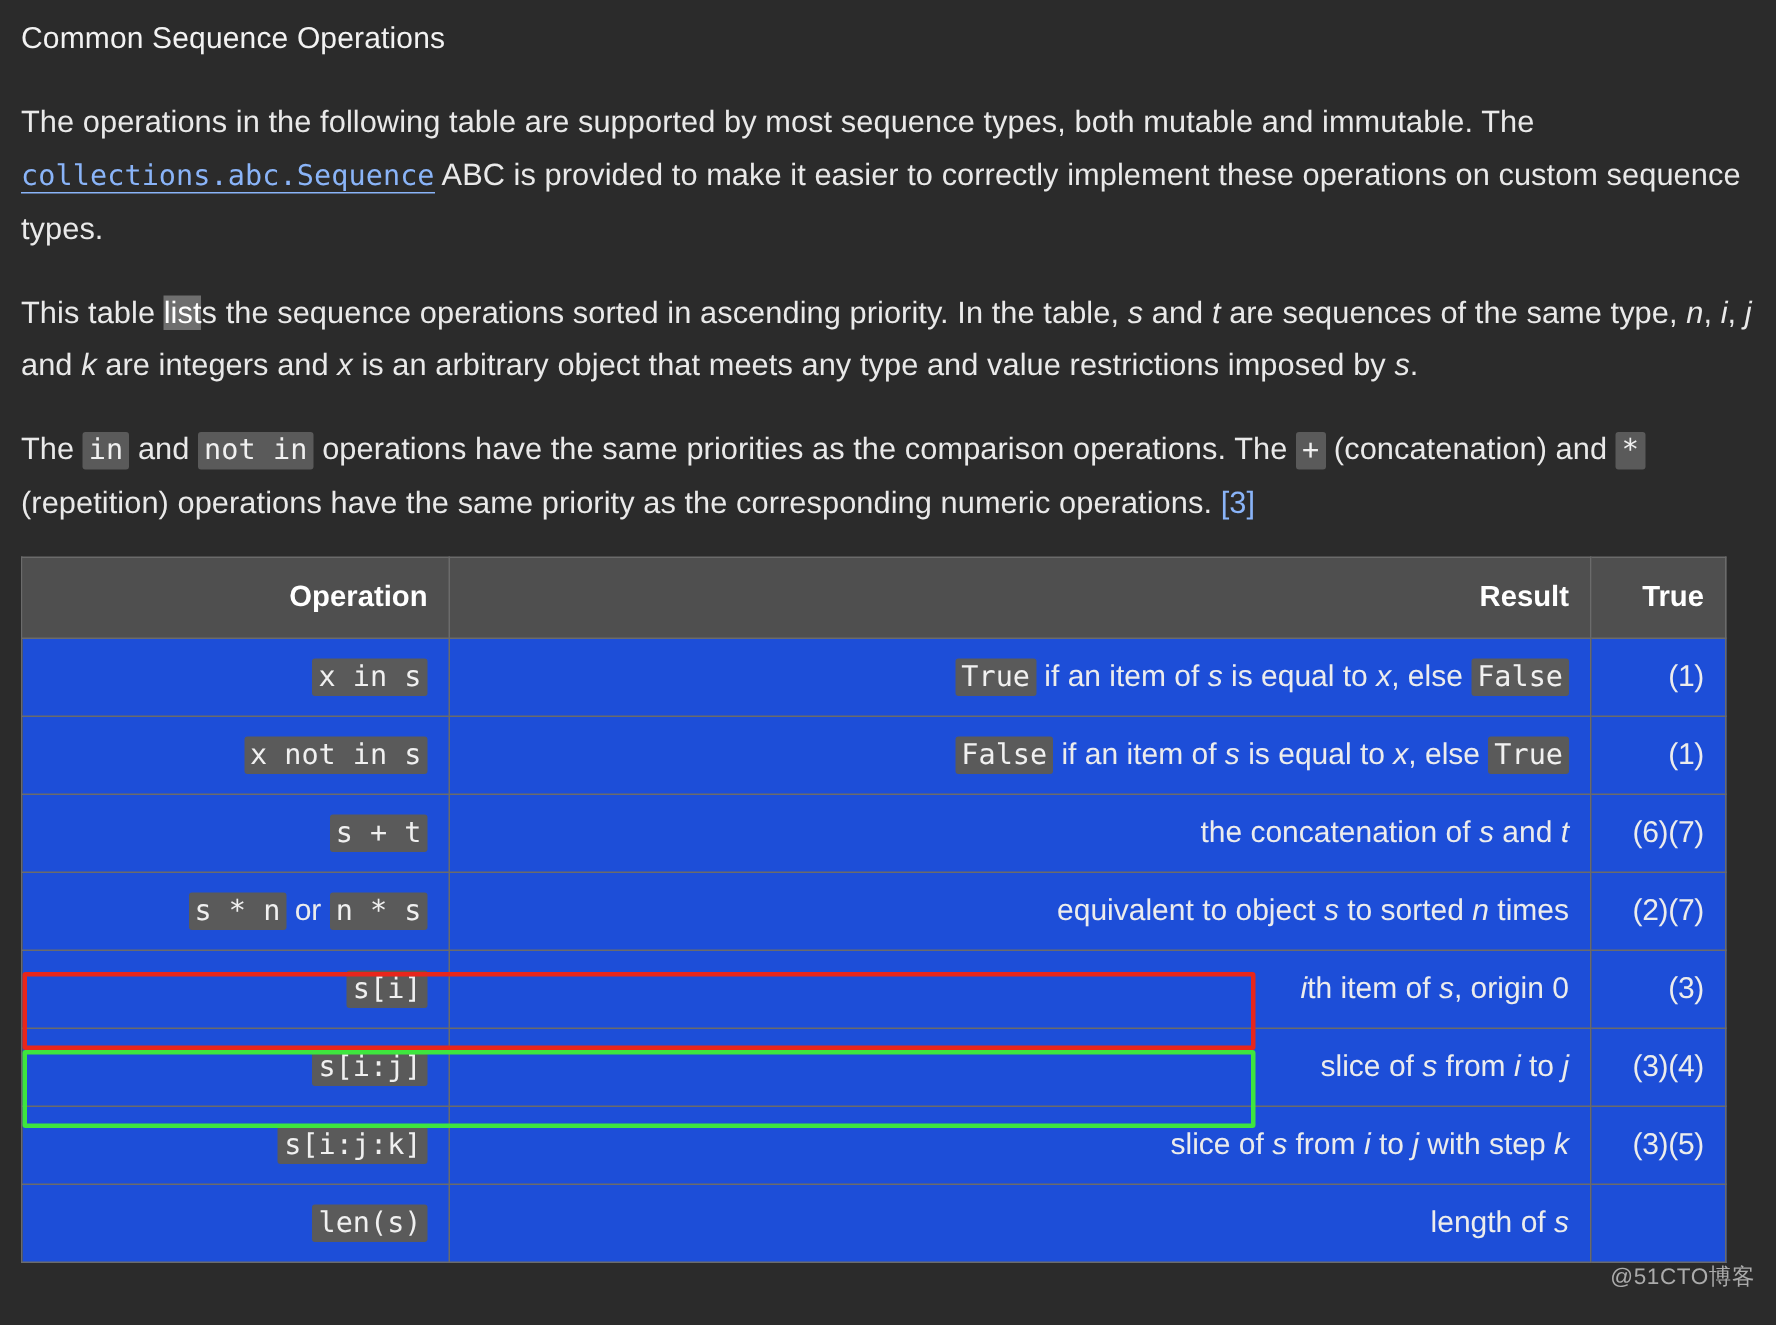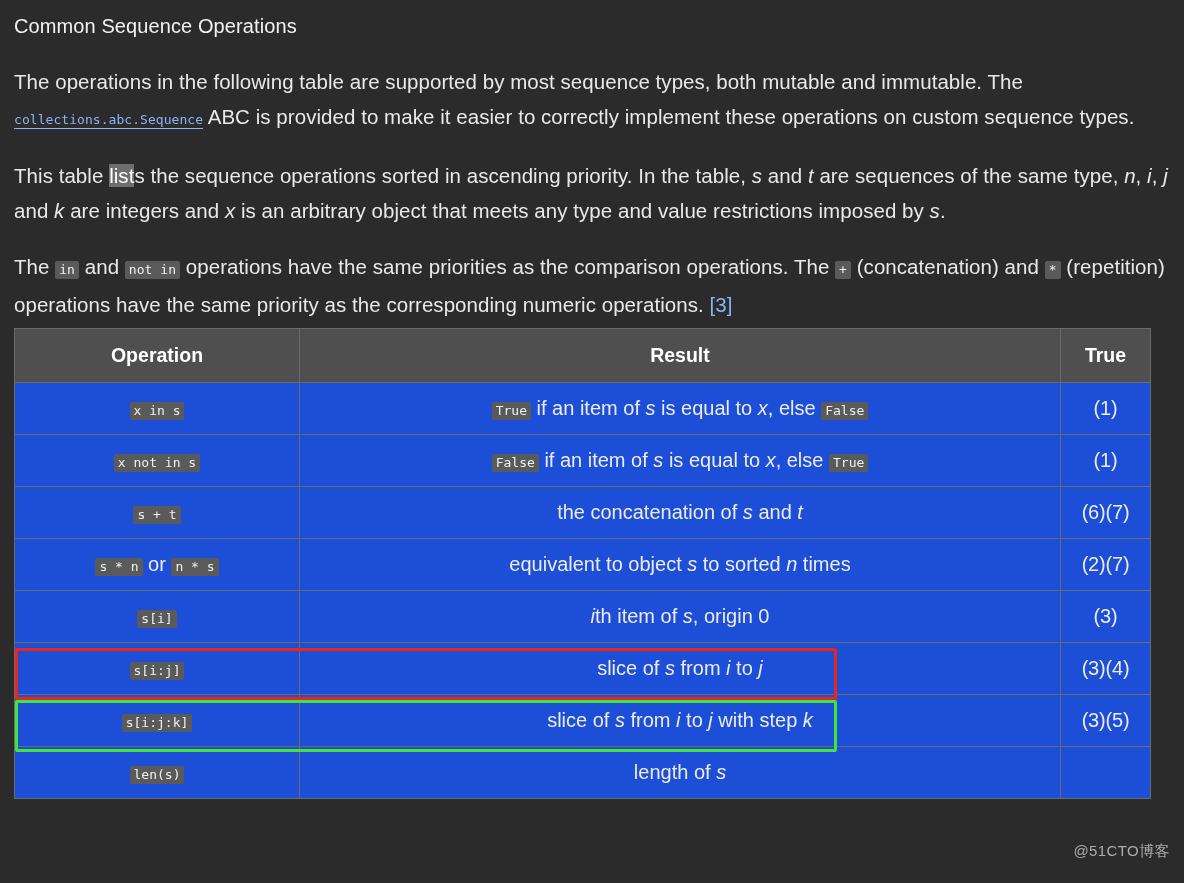--- a/index.html
+++ b/index.html
@@ -29,25 +29,25 @@
     color: #f2f2f2;
     letter-spacing: 0.1px;
   }
   p.para {
     font-size: 20.5px;
     line-height: 35px;
     margin: 0 0 21px 0;
     color: #e9e9e9;
     letter-spacing: 0.05px;
   }
-  p.para:last-of-type { margin-bottom: 6px; }
+  p.para:last-of-type { margin-bottom: 18px; }
 
   code, .code {
     font-family: "DejaVu Sans Mono", "Liberation Mono", monospace;
-    font-size: 13px;
+    font-size: 19px;
     background: #5a5a5a;
     color: #f0f0f0;
     padding: 1px 4px 2px 4px;
     border-radius: 2px;
     white-space: pre;
   }
   a.xref {
     color: #8ab4f8;
     text-decoration: none;
     border-bottom: 1px solid #8ab4f8;
@@ -75,21 +75,21 @@
     margin-top: 2px;
   }
   table.ops col.c-op    { width: 285px; }
   table.ops col.c-res   { width: 761px; }
   table.ops col.c-notes { width: 90px;  }
 
   table.ops th, table.ops td {
     border: 1px solid #6b6b6b;
     padding: 0 14px;
     height: 51px;
-    text-align: center;
+    text-align: right;
     vertical-align: middle;
     font-size: 20px;
     color: #ececec;
   }
   table.ops thead th {
     background: #4f4f4f;
     font-weight: bold;
     height: 53px;
     font-size: 19.5px;
     color: #ffffff;

